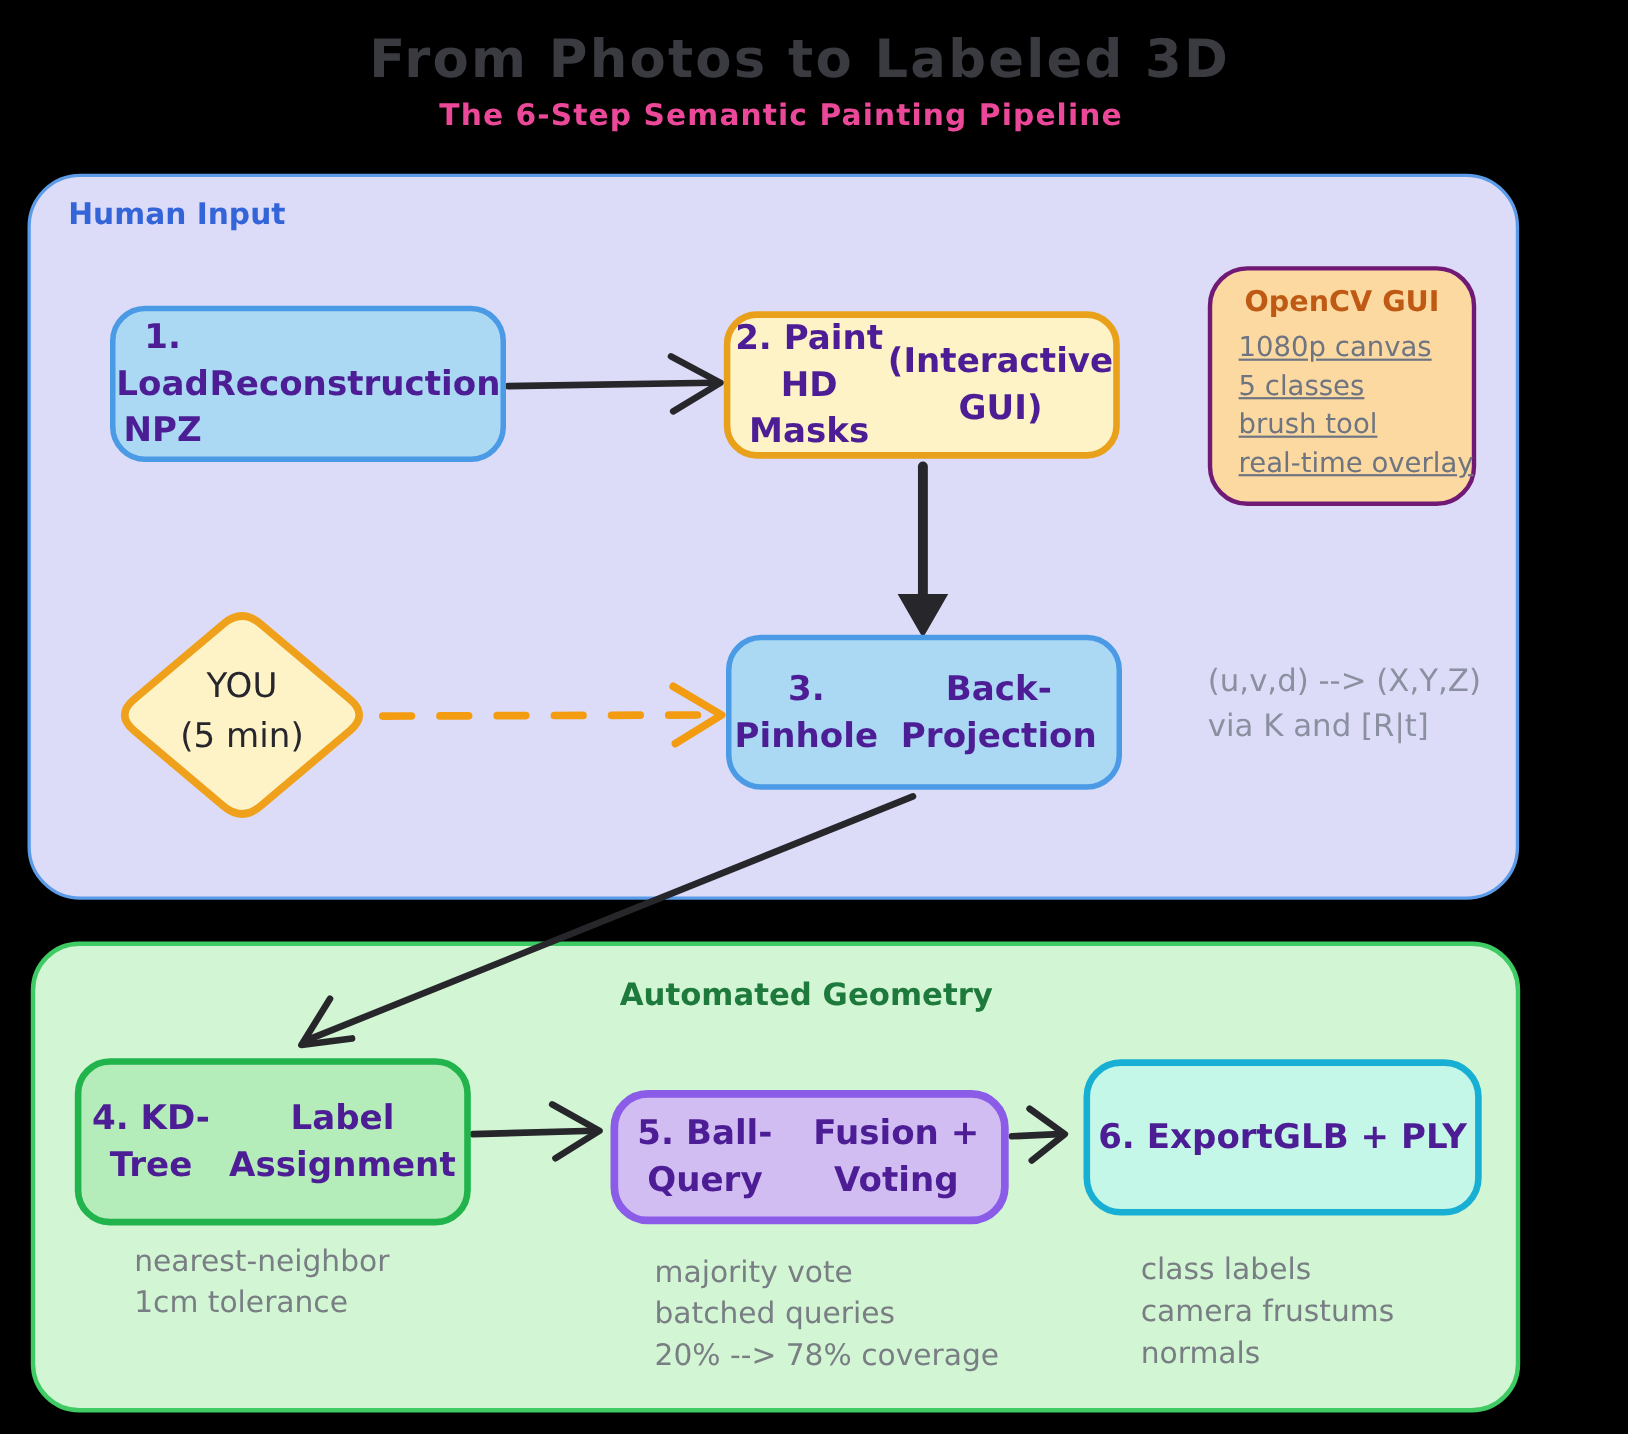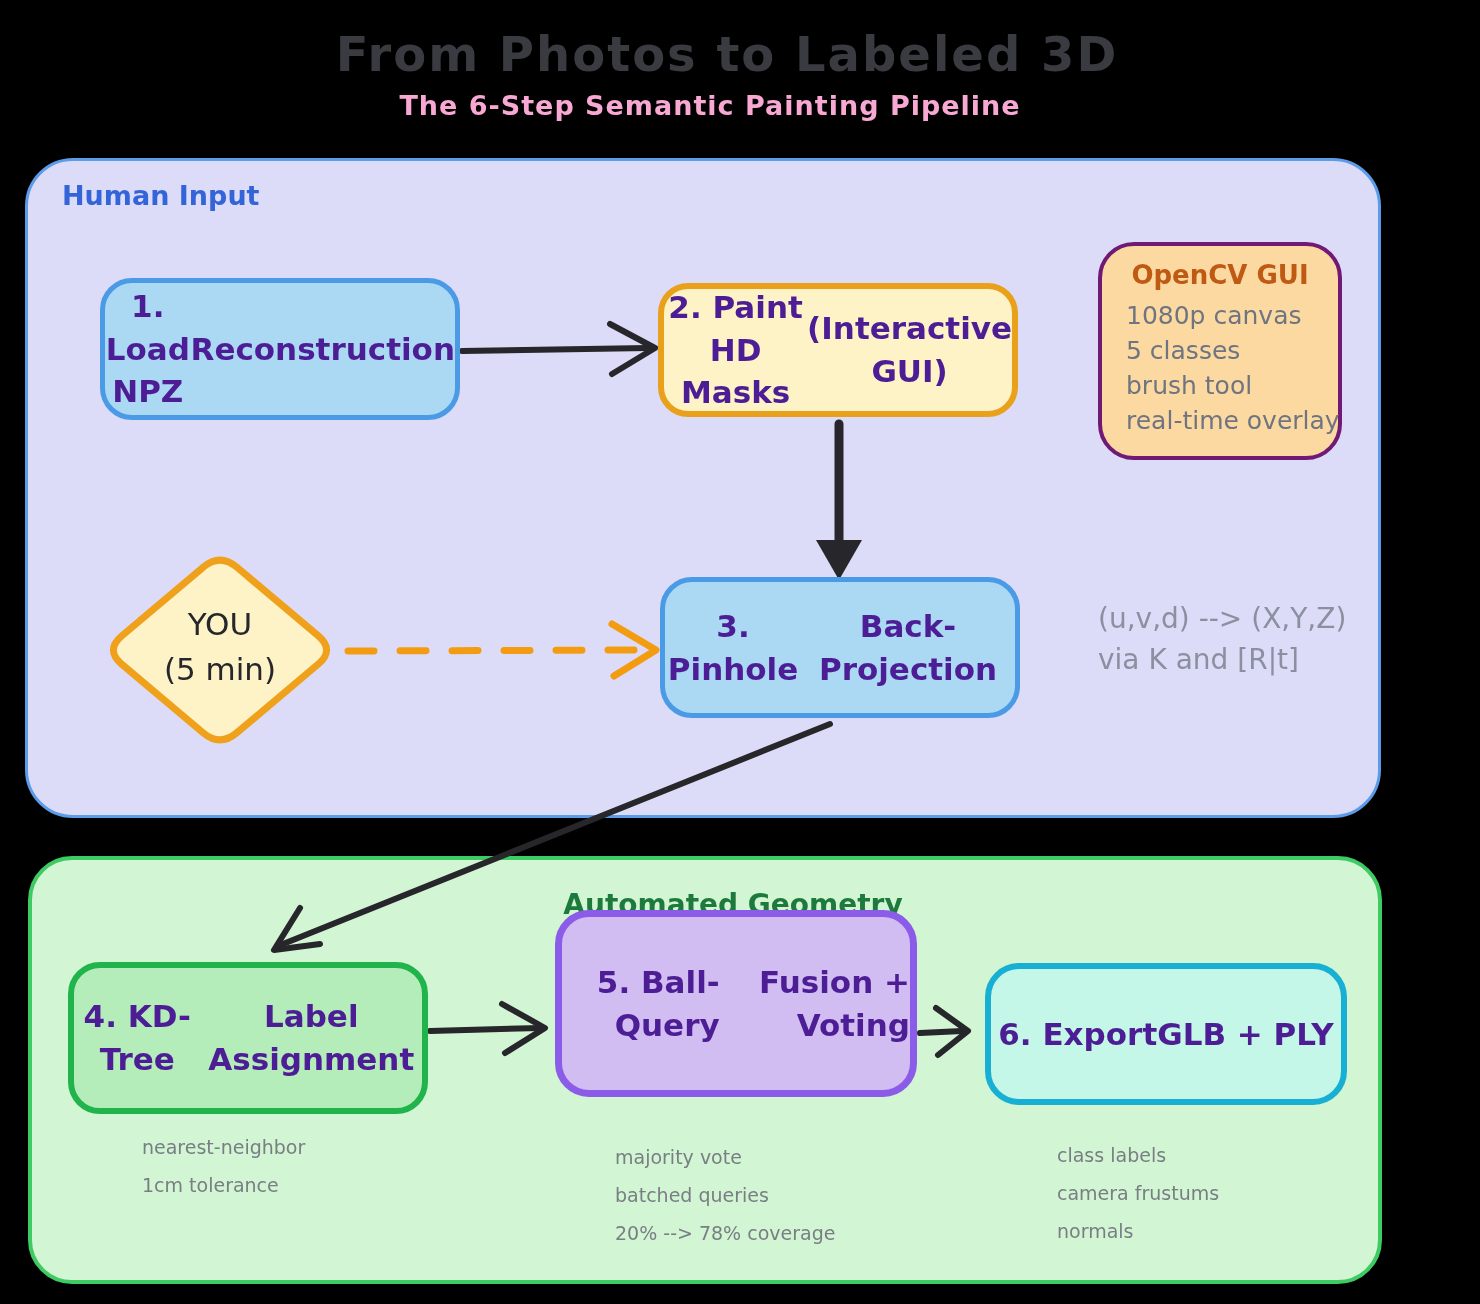--- a/index.html
+++ b/index.html
@@ -6,21 +6,21 @@
   .stage{
     position:relative;width:1480px;height:1304px;background:#000;overflow:hidden;
     font-family:"DejaVu Sans",sans-serif;
   }
   .title{
     position:absolute;left:0;top:26px;width:1390px;text-align:center;
     font-size:48px;font-weight:bold;letter-spacing:2px;color:#3a3a41;margin-left:32px;
   }
   .subtitle{
     position:absolute;left:0;top:90px;width:1420px;text-align:center;
-    font-size:27px;font-weight:bold;letter-spacing:1px;color:#f9a8d4;
+    font-size:27px;font-weight:bold;letter-spacing:1px;color:#ec4899;
   }
   .section{position:absolute;box-sizing:border-box;}
   .section-human{
     left:25px;top:158px;width:1356px;height:660px;
     background:#dcdcf8;border:3px solid #5b9be8;border-radius:48px;
   }
   .section-auto{
     left:28px;top:856px;width:1354px;height:428px;
     background:#d2f5d3;border:4px solid #3ecb63;border-radius:44px;
   }
@@ -38,37 +38,37 @@
   }
   .node-blue{background:#abd9f4;border:5px solid #4a9ae6;border-radius:32px;}
   .node-yellow{background:#fdf3c6;border:6px solid #e9a11b;border-radius:30px;}
   .node-green{background:#b4edba;border:6px solid #21b44d;border-radius:32px;}
   .node-purple{background:#d2bdf2;border:7px solid #8a5ce8;border-radius:34px;}
   .node-cyan{background:#c5f7e8;border:6px solid #17b0d4;border-radius:34px;}
   .step1{left:100px;top:278px;width:360px;height:142px;}
   .step2{left:658px;top:283px;width:360px;height:134px;}
   .step3{left:660px;top:577px;width:360px;height:141px;}
   .step4{left:68px;top:962px;width:360px;height:152px;}
-  .step5{left:555px;top:910px;width:362px;height:187px;text-align:right;}
+  .step5{left:555px;top:991px;width:362px;height:122px;}
   .step6{left:985px;top:963px;width:362px;height:142px;}
   .note-box{
     position:absolute;left:1098px;top:242px;width:244px;height:218px;box-sizing:border-box;
     background:#fcd9a1;border:4px solid #701a75;border-radius:36px;z-index:3;
   }
   .note-box-title{
     margin-top:14px;text-align:center;font-size:26px;font-weight:bold;color:#bf5a14;
   }
   .note-box-body{
-    margin:8px 0 12px 24px;font-size:25px;line-height:35px;color:#6f7580;white-space:nowrap;
+    margin:8px 0 12px 24px;font-size:25px;line-height:35px;color:#6f7580;white-space:nowrap;text-decoration:underline;
   }
   .annotation{
     position:absolute;left:1098px;top:598px;font-size:28px;line-height:41px;color:#8b90a0;z-index:3;
   }
   .step-note{
-    position:absolute;font-size:19px;line-height:38px;color:#797e84;z-index:3;white-space:nowrap;margin-left:20px;
+    position:absolute;font-size:27px;line-height:38px;color:#797e84;z-index:3;white-space:nowrap;
   }
   .step-note-4{left:122px;top:1128px;}
   .step-note-5{left:595px;top:1138px;}
   .step-note-6{left:1037px;top:1136px;}
   .diamond-text{
     position:absolute;left:105px;top:602px;width:230px;text-align:center;z-index:3;
     color:#26262c;font-size:31px;line-height:1.45;
   }
   .arrows{position:absolute;left:0;top:0;z-index:2;pointer-events:none;}
 </style>

